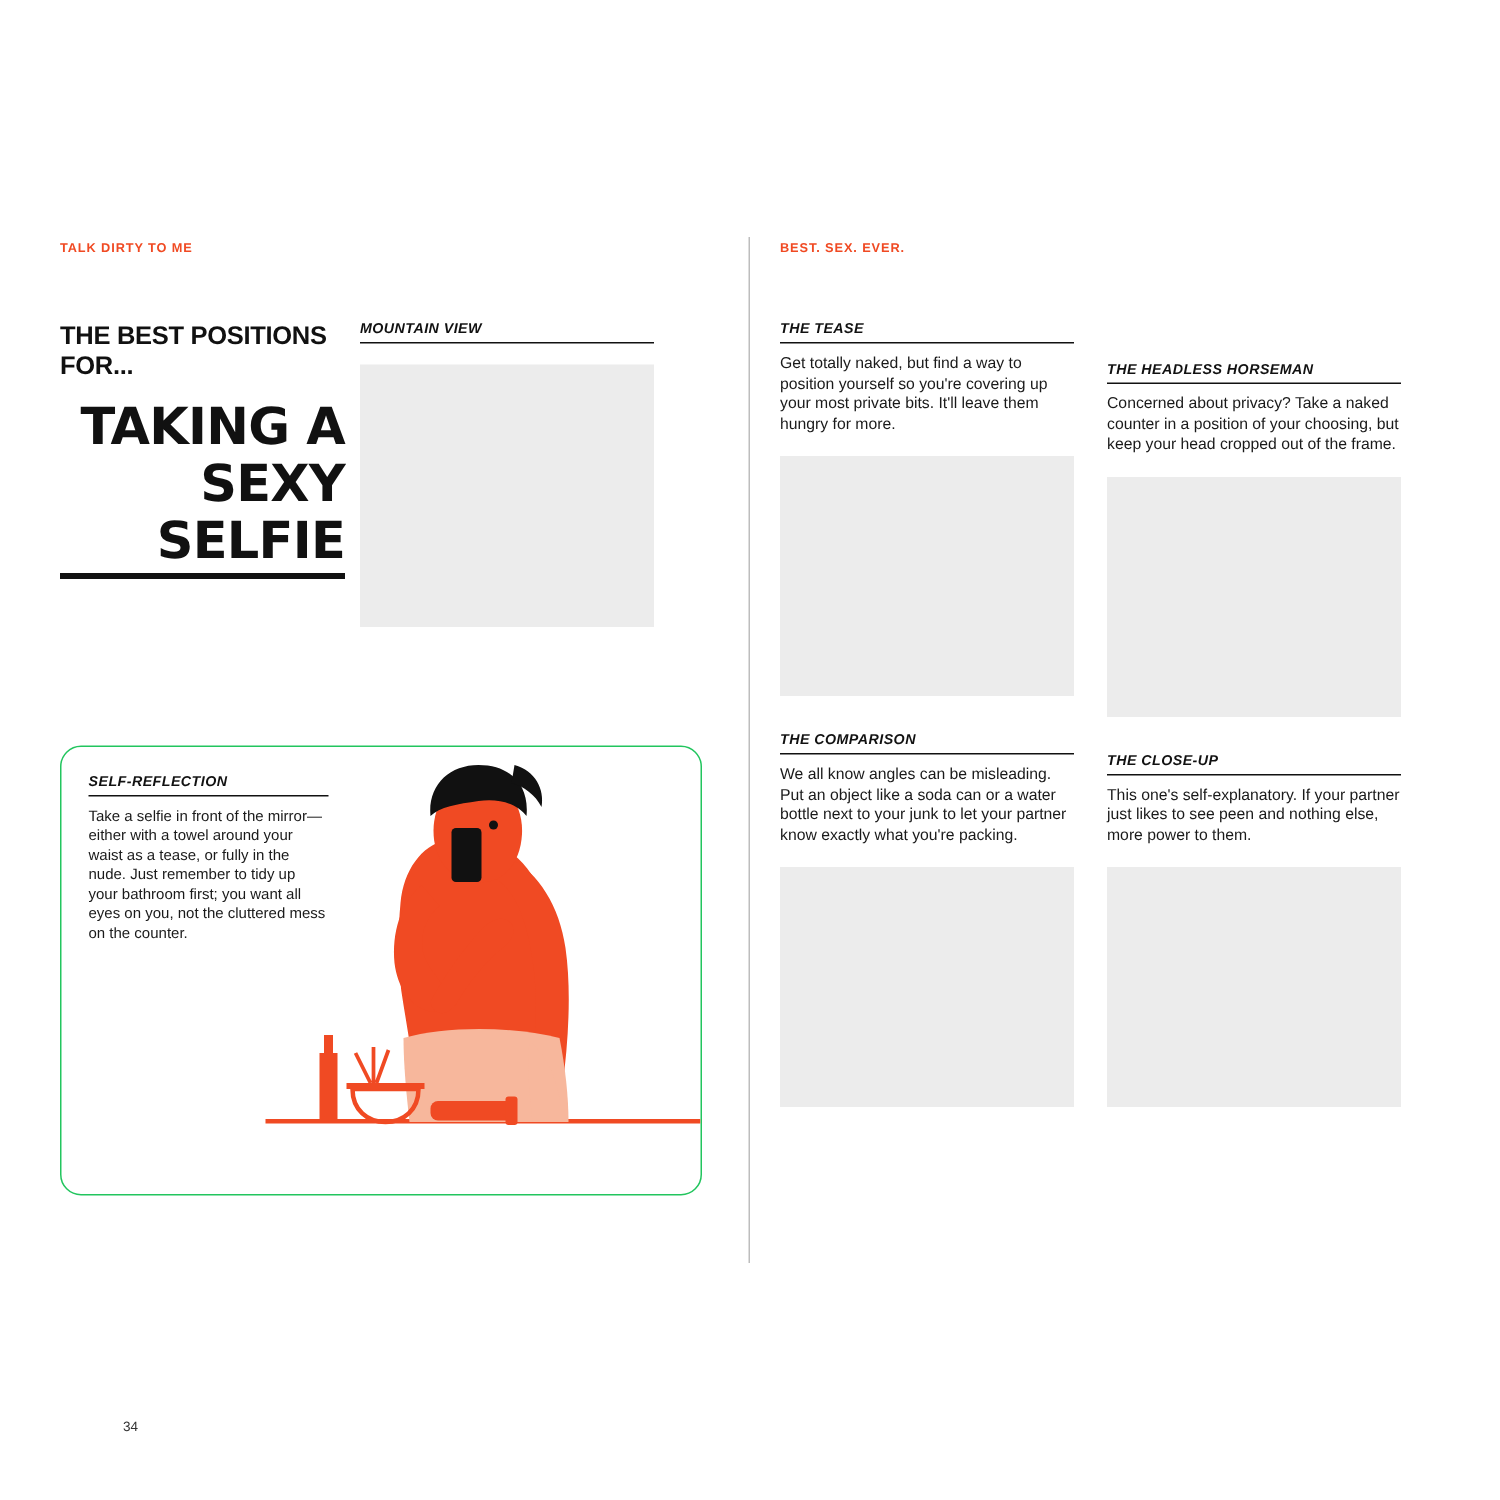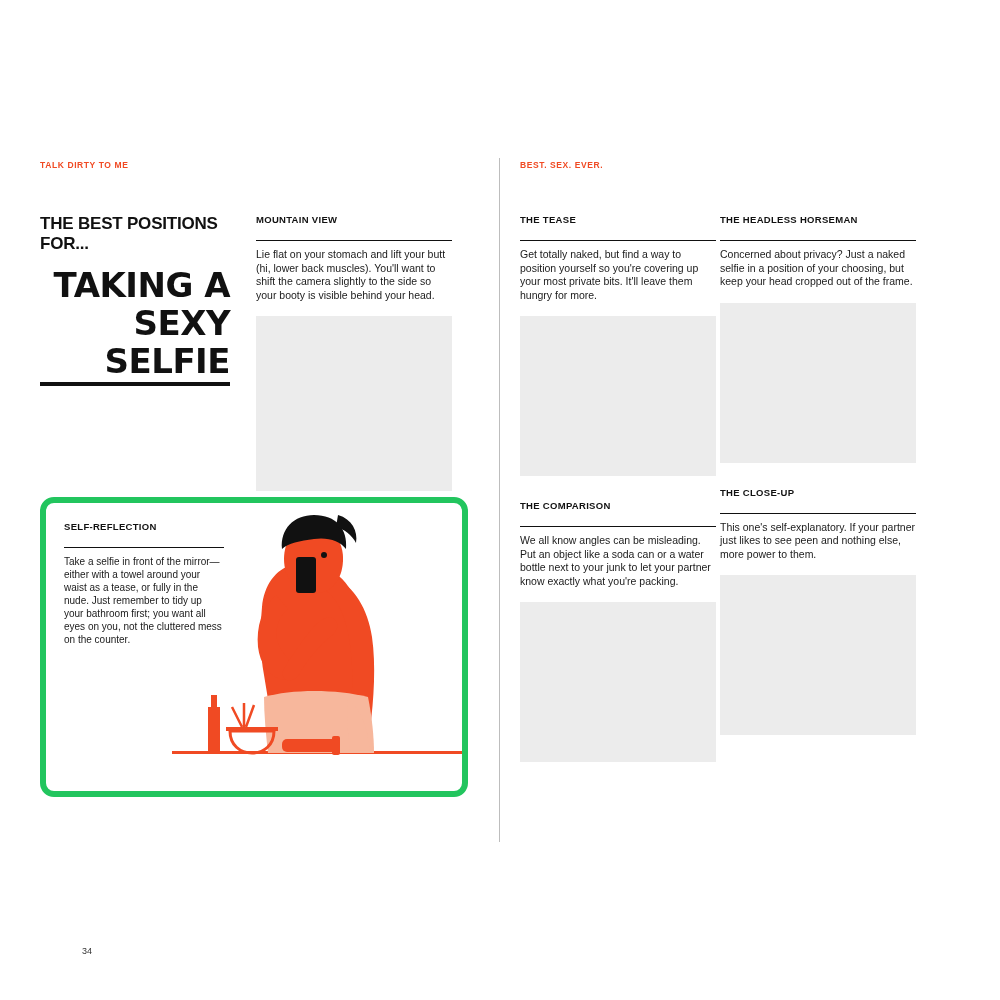--- a/index.html
+++ b/index.html
@@ -38,21 +38,21 @@
     font-weight: bold;
     letter-spacing: 0.6px;
     color: #f04a23;
     text-transform: uppercase;
     margin: 0 0 44px 0;
   }
 
   
   .lp-cols {
     display: flex;
-    gap: 26px;
+    gap: 10px;
   }
   .lp-title-col { width: 190px; }
   .lp-text-col  { width: 196px; }
 
   .kicker {
     font-size: 17px;
     line-height: 20px;
     font-weight: bold;
     letter-spacing: -0.2px;
     color: #111;
@@ -76,22 +76,23 @@
     padding-bottom: 2px;
   }
 
   .sec-head {
     font-size: 9.5px;
     font-weight: bold;
     letter-spacing: 0.3px;
     color: #111;
     text-transform: uppercase;
     border-bottom: 1px solid #111;
-    padding-bottom: 15px;
+    padding-bottom: 3px;
     margin: 0 0 7px 0;
+    font-style: italic;
   }
   .body-text {
     font-size: 10.5px;
     line-height: 13.5px;
     color: #1a1a1a;
     margin: 0;
   }
 
   .placeholder {
     background: #ececec;
@@ -100,21 +101,21 @@
   .ph-left { height: 175px; }
   .ph-right { height: 160px; }
 
   
   .illo-card {
     position: absolute;
     left: 40px;
     top: 497px;
     width: 428px;
     height: 300px;
-    border: 6px solid #22c55e;
+    border: 1px solid #22c55e;
     border-radius: 14px;
     overflow: hidden;
     background: #ffffff;
     box-sizing: border-box;
   }
   .illo-copy {
     position: absolute;
     left: 18px;
     top: 18px;
     width: 160px;
@@ -126,21 +127,22 @@
     position: absolute;
     right: 0;
     top: 0;
     width: 290px;
     height: 294px;
   }
 
   
   .rp-cols {
     display: flex;
-    gap: 4px;
+    gap: 22px;
+    align-items: flex-end;
   }
   .rp-col { width: 196px; }
   .rp-block + .rp-block { margin-top: 24px; }
 
   .folio {
     position: absolute;
     font-size: 9px;
     color: #333;
   }
   .folio-left  { left: 42px; top: 786px; }
@@ -162,21 +164,20 @@
         <div class="kicker">THE BEST POSITIONS FOR...</div>
         <h1 class="big-title">
           <span>TAKING A</span><br>
           <span class="line2">SEXY SELFIE</span>
         </h1>
       </div>
 
       <div class="lp-text-col">
         <div class="rp-block">
           <div class="sec-head">MOUNTAIN VIEW</div>
-          <p class="body-text">Lie flat on your stomach and lift your butt (hi, lower back muscles). You'll want to shift the camera slightly to the side so your booty is visible behind your head.</p>
           <div class="placeholder ph-left"></div>
         </div>
       </div>
 
     </div>
 
     <div class="folio folio-left">34</div>
   </div>
 
   <div class="illo-card">
@@ -250,21 +251,21 @@
         <div class="rp-block">
           <div class="sec-head">THE COMPARISON</div>
           <p class="body-text">We all know angles can be misleading. Put an object like a soda can or a water bottle next to your junk to let your partner know exactly what you're packing.</p>
           <div class="placeholder ph-right"></div>
         </div>
       </div>
 
       <div class="rp-col">
         <div class="rp-block">
           <div class="sec-head">THE HEADLESS HORSEMAN</div>
-          <p class="body-text">Concerned about privacy? Just a naked selfie in a position of your choosing, but keep your head cropped out of the frame.</p>
+          <p class="body-text">Concerned about privacy? Take a naked counter in a position of your choosing, but keep your head cropped out of the frame.</p>
           <div class="placeholder ph-right"></div>
         </div>
 
         <div class="rp-block">
           <div class="sec-head">THE CLOSE-UP</div>
           <p class="body-text">This one's self-explanatory. If your partner just likes to see peen and nothing else, more power to them.</p>
           <div class="placeholder ph-right"></div>
         </div>
       </div>
 

